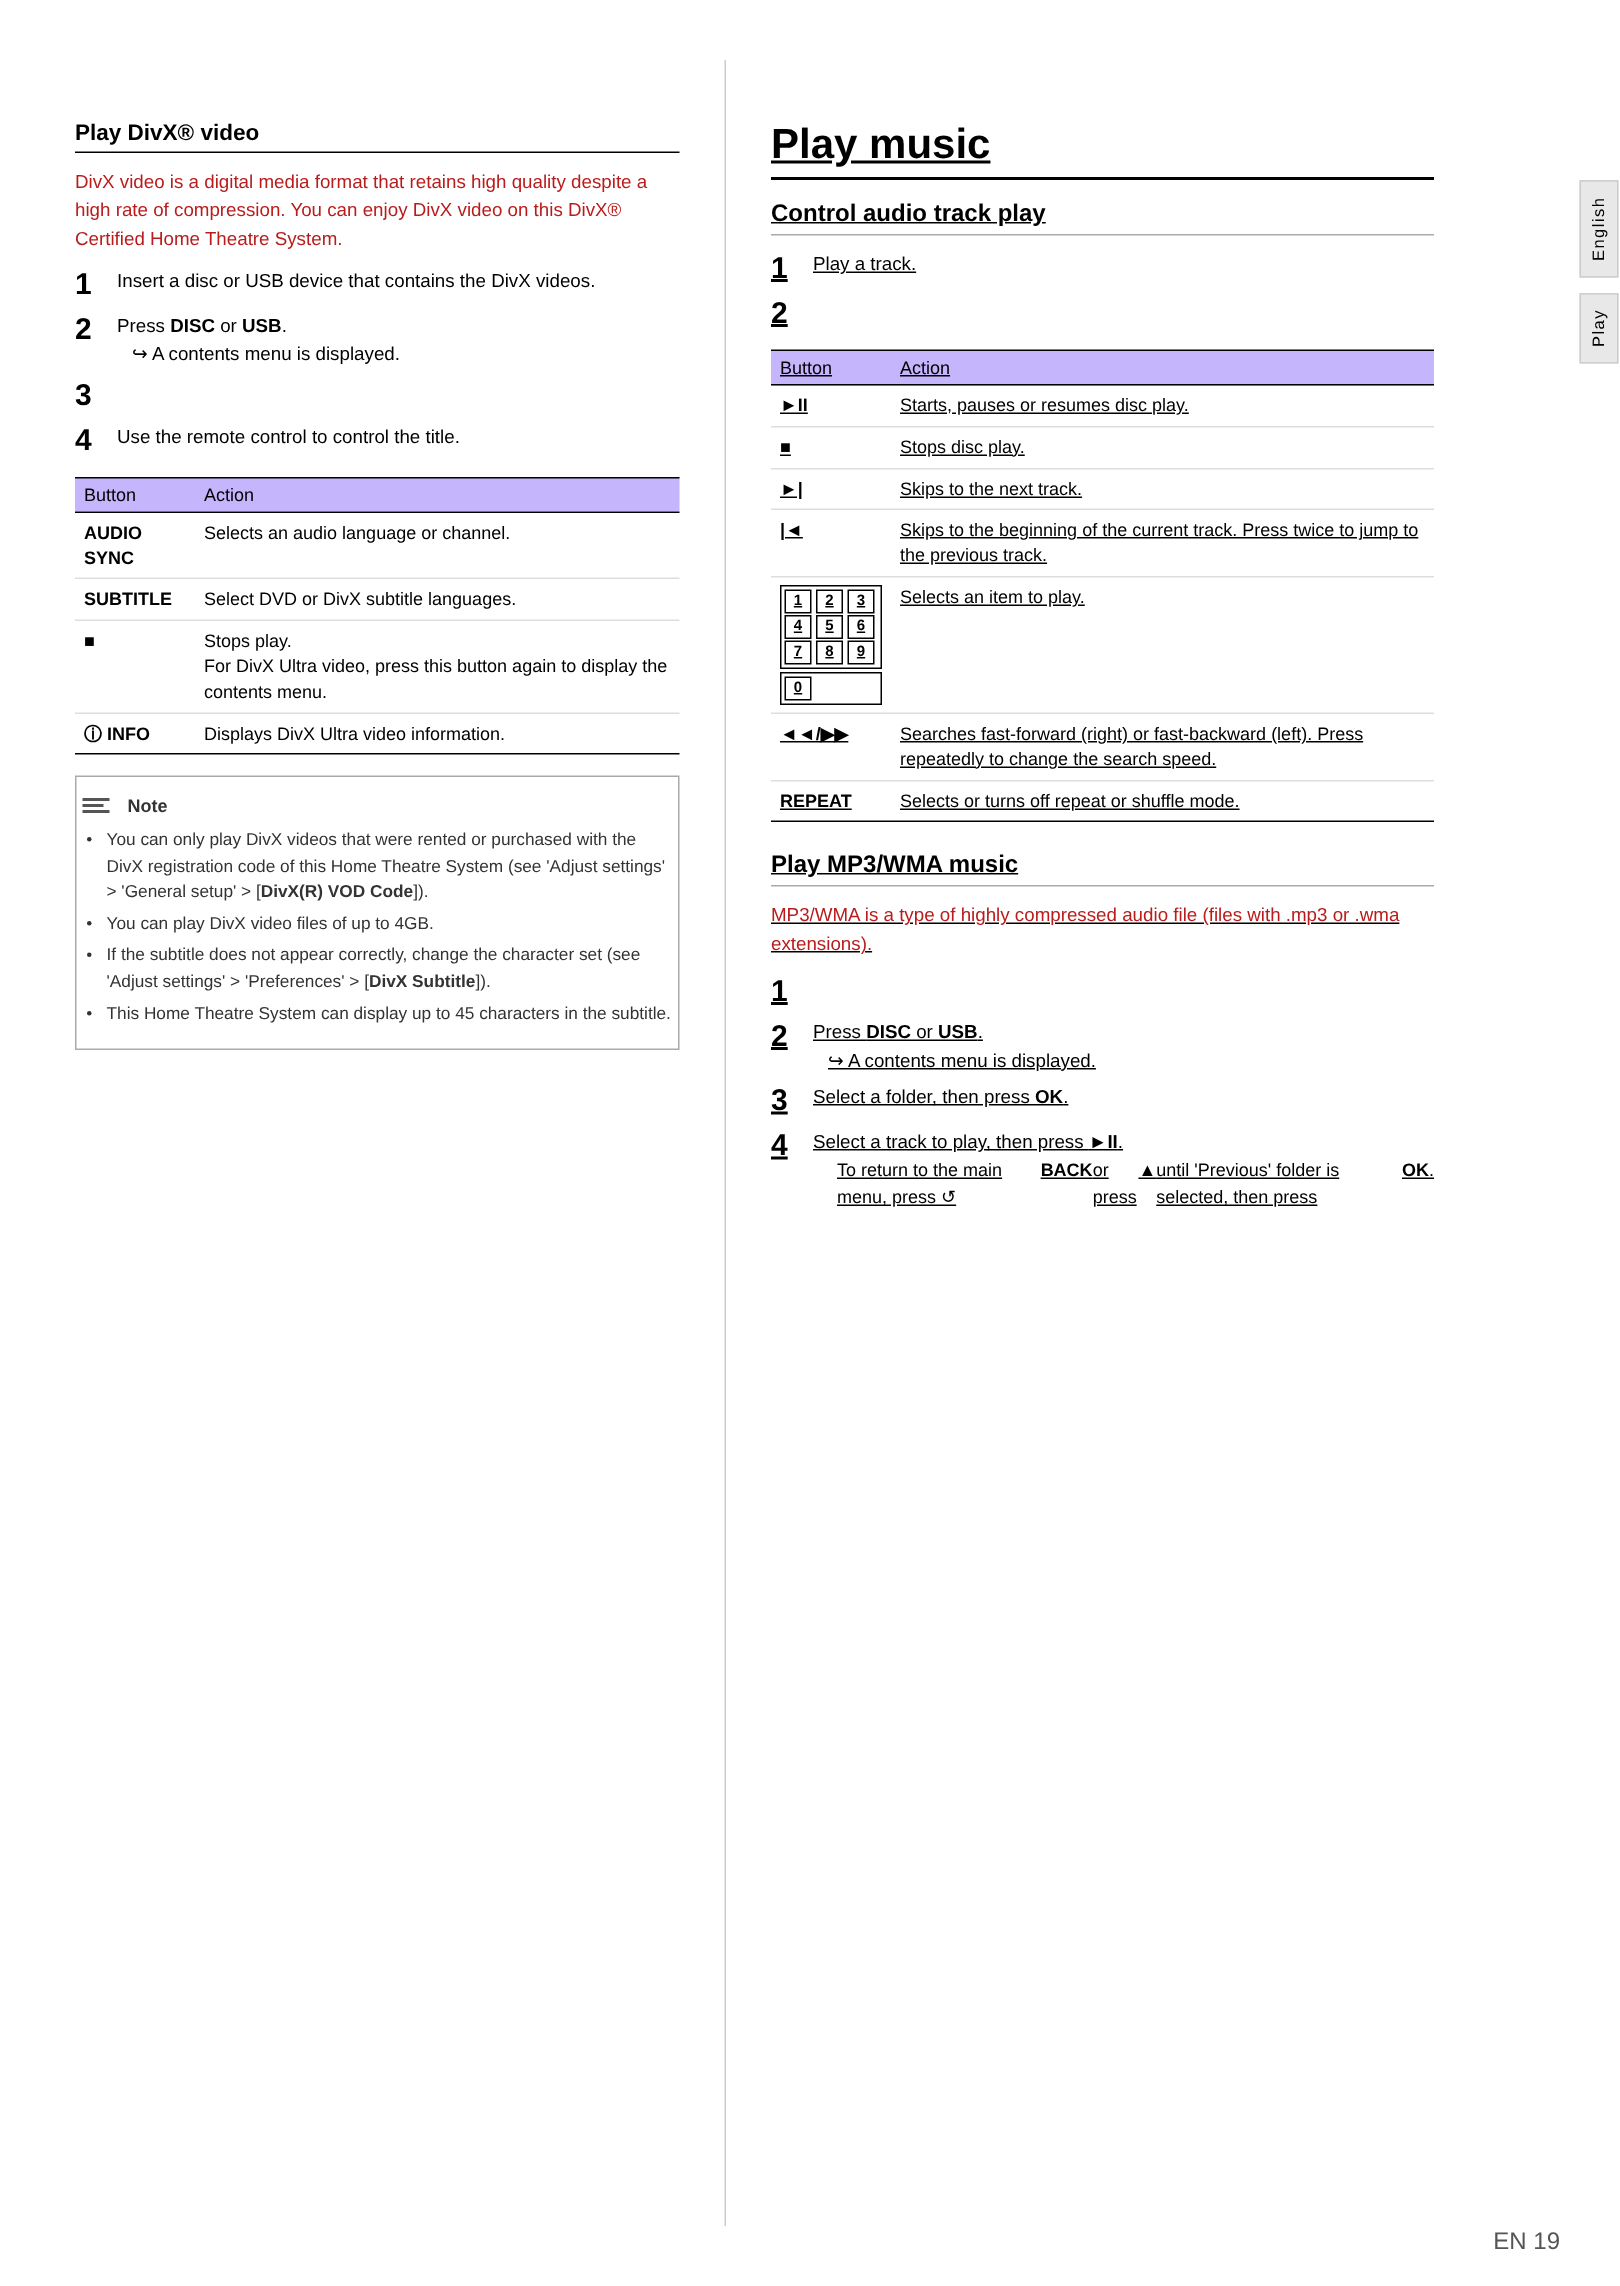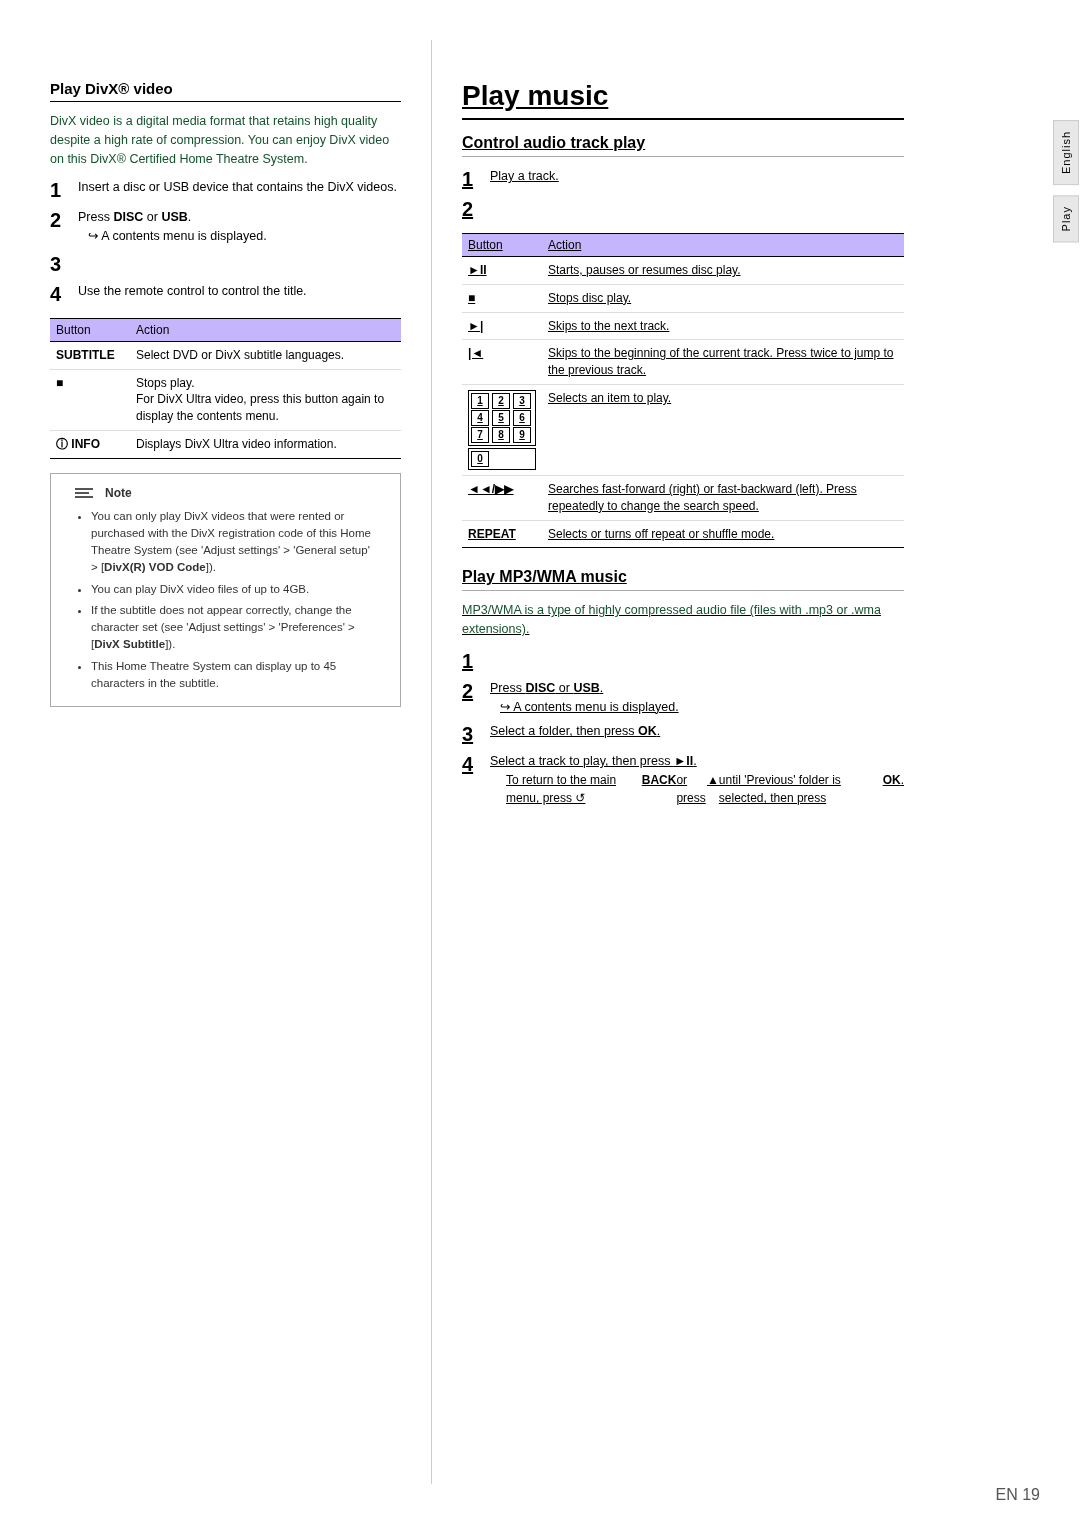--- a/index.html
+++ b/index.html
@@ -51,21 +51,21 @@
       color: #000;
       background: #e8e8e8;
       padding: 10px 6px;
       letter-spacing: 1px;
       margin-top: 10px;
       border: 1px solid #ccc;
     }
 
     
     .left-column {
-      width: 432px;
+      width: 484px;
       padding: 40px 30px 40px 50px;
       border-right: 1px solid #ccc;
     }
 
     .right-column {
       width: 522px;
       padding: 40px 50px 40px 30px;
       text-decoration: underline;
     }
 
@@ -92,21 +92,21 @@
       border-bottom: 1px solid #aaa;
       padding-bottom: 4px;
       margin-bottom: 10px;
     }
 
     
     p {
       font-size: 12.5px;
       line-height: 1.5;
       margin-bottom: 10px;
-      color: #14532d;
+      color: #b91c1c;
     }
 
     
     .steps-list {
       list-style: none;
       margin-bottom: 12px;
     }
 
     .steps-list li {
       display: flex;
@@ -164,21 +164,21 @@
     }
 
     .btn-cell {
       font-weight: bold;
       min-width: 80px;
     }
 
     
     .note-box {
       border: 1px solid #aaa;
-      padding: 10px 24px;
+      padding: 10px 4px;
       font-size: 11.5px;
       line-height: 1.5;
       color: #333;
       margin-top: 14px;
     }
 
     .note-header {
       display: flex;
       align-items: center;
       margin-bottom: 6px;
@@ -309,20 +309,24 @@
     </ol>
 
     <table class="info-table">
       <thead>
         <tr>
           <th>Button</th>
           <th>Action</th>
         </tr>
       </thead>
       <tbody>
+        <tr>
+          <td class="btn-cell">AUDIO<br>SYNC</td>
+          <td>Selects an audio language or channel.</td>
+        </tr>
         <tr>
           <td class="btn-cell">SUBTITLE</td>
           <td>Select DVD or DivX subtitle languages.</td>
         </tr>
         <tr>
           <td class="btn-cell">■</td>
           <td>Stops play.<br>For DivX Ultra video, press this button again to display the contents menu.</td>
         </tr>
         <tr>
           <td class="btn-cell">ⓘ INFO</td>

